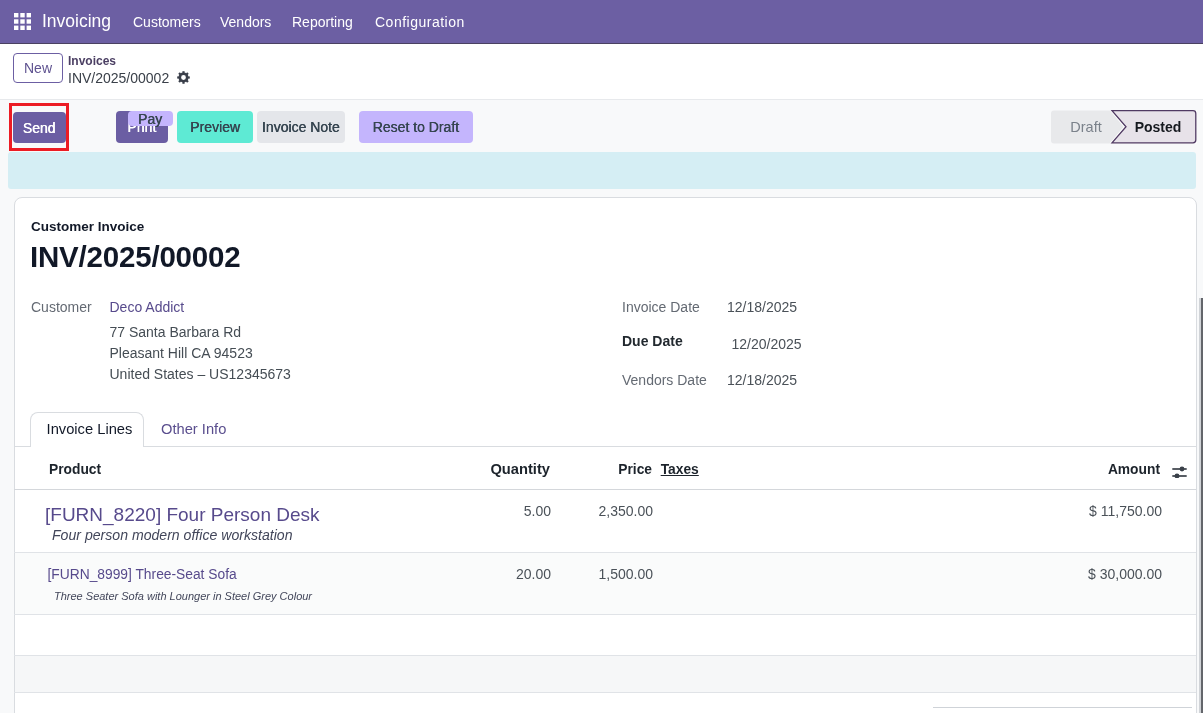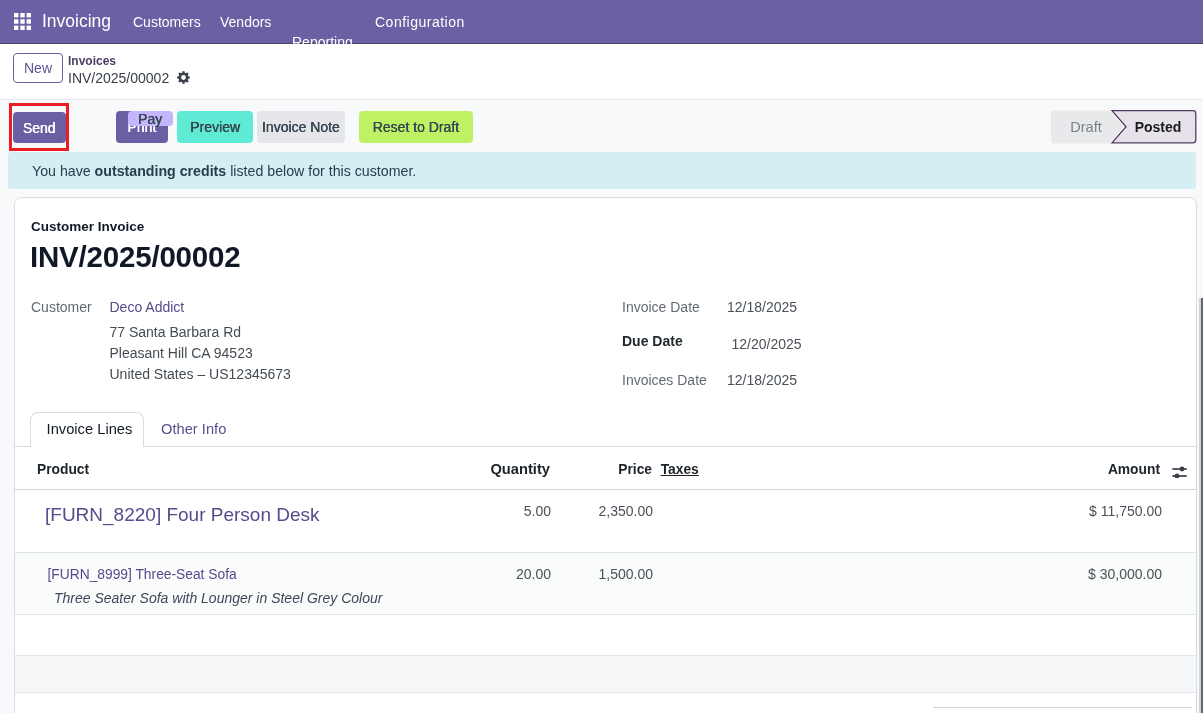--- a/index.html
+++ b/index.html
@@ -23,21 +23,21 @@
           <rect x="6.3" y="6.3" width="4.4" height="4.4"></rect>
           <rect x="12.6" y="6.3" width="4.4" height="4.4"></rect>
         <rect x="0" y="12.6" width="4.4" height="4.4"></rect>
           <rect x="6.3" y="12.6" width="4.4" height="4.4"></rect>
           <rect x="12.6" y="12.6" width="4.4" height="4.4"></rect>
       </g>
     </svg>
     <div class="abs" style="left:42px;top:11px;font-size:17.5px;color:#fff;">Invoicing</div>
     <div class="abs" style="left:133px;top:14px;font-size:14px;color:#fff;">Customers</div>
     <div class="abs" style="left:220px;top:14px;font-size:14px;color:#fff;">Vendors</div>
-    <div class="abs" style="left:292px;top:14px;font-size:14px;color:#fff;margin-top:20px;">Reporting</div>
+    <div class="abs" style="left:292px;top:14px;font-size:14px;color:#fff;">Reporting</div>
     <div class="abs" style="left:375px;top:14px;font-size:14px;letter-spacing:0.5px;color:#fff;">Configuration</div>
   </div>
 
   <div class="abs" style="left:13px;top:53px;width:50px;height:30px;border:1px solid #6C5FA3;border-radius:4px;color:#5f5390;font-size:14px;font-weight:500;display:flex;align-items:center;justify-content:center;">New</div>
   <div class="abs" style="left:68px;top:54px;font-size:12px;font-weight:700;color:#4b3f63;">Invoices</div>
   <div class="abs" style="left:68px;top:70px;font-size:14px;color:#3a4049;">INV/2025/00002</div>
   <svg class="abs" style="left:177px;top:71px;" width="13" height="13" viewBox="0 0 13 13">
     <g stroke="#3a3f4a" fill="none">
       <circle cx="6.5" cy="6.5" r="3.7" stroke-width="2.6"></circle>
       <g stroke-width="2.2">
@@ -55,83 +55,83 @@
 
   <div class="abs" style="left:0;top:100px;width:1203px;height:613px;background:#f8f9fa;"></div>
   <div class="abs" style="left:0;top:99px;width:1203px;height:1px;background:#e7e9ec;"></div>
 
   <div class="abs" style="left:8.5px;top:102.5px;width:60px;height:48.5px;border:3.5px solid #ec1c24;"></div>
   <div class="abs btnp" style="left:12.5px;top:112px;width:53px;height:31px;background:#6b5ea3;border-radius:4px;color:#fff;font-size:14px;font-weight:400;text-shadow:0.4px 0 0 currentColor;display:flex;align-items:center;justify-content:center;">Send</div>
   <div class="abs btnp" style="left:72px;top:111px;width:51.5px;height:32px;background:#6b5ea3;border-radius:4px;color:#fff;font-size:14px;font-weight:400;text-shadow:0.4px 0 0 currentColor;display:flex;align-items:center;justify-content:center;margin-left:44px;">Print</div>
   <div class="abs btns" style="left:127.5px;top:111px;width:45px;height:15px;background:#c4b5fd;border-radius:4px;color:#364550;font-size:14px;font-weight:400;text-shadow:0.4px 0 0 currentColor;display:flex;align-items:center;justify-content:center;">Pay</div>
   <div class="abs btns" style="left:177px;top:111px;width:76px;height:32px;background:#5eead4;border-radius:4px;color:#364550;font-size:14px;font-weight:400;text-shadow:0.4px 0 0 currentColor;display:flex;align-items:center;justify-content:center;">Preview</div>
   <div class="abs btns" style="left:256.5px;top:111px;width:88.5px;height:32px;background:#e4e6ea;border-radius:4px;color:#364550;font-size:14px;font-weight:400;text-shadow:0.4px 0 0 currentColor;display:flex;align-items:center;justify-content:center;">Invoice Note</div>
-  <div class="abs btns" style="left:358.5px;top:111px;width:114.5px;height:32px;background:#bef264;border-radius:4px;color:#364550;font-size:14px;font-weight:400;text-shadow:0.4px 0 0 currentColor;display:flex;align-items:center;justify-content:center;">Reset to Draft</div>
+  <div class="abs btns" style="left:358.5px;top:111px;width:114.5px;height:32px;background:#c4b5fd;border-radius:4px;color:#364550;font-size:14px;font-weight:400;text-shadow:0.4px 0 0 currentColor;display:flex;align-items:center;justify-content:center;">Reset to Draft</div>
 
   <svg class="abs" style="left:1050.5px;top:110px;" width="146" height="34" viewBox="0 0 146 34">
     <rect x="0" y="0.5" width="145.5" height="33" rx="3" fill="#e8e9eb"></rect>
     <polygon points="58.6,0 72.6,16.75 58.6,33.5 146,33.5 146,0" fill="#ffffff"></polygon>
     <path d="M 61 0.7 H 142 Q 144.8 0.7 144.8 3.5 V 30 Q 144.8 32.8 142 32.8 H 61 L 75 16.75 Z" fill="#e7e2e9" stroke="#503a63" stroke-width="1.3"></path>
     <text x="35" y="21.5" font-family="Liberation Sans" font-size="14.5" font-weight="500" fill="#7b828b" text-anchor="middle">Draft</text>
     <text x="107" y="21.5" font-family="Liberation Sans" font-size="14" font-weight="700" fill="#16191f" text-anchor="middle">Posted</text>
   </svg>
 
   <div class="abs" style="left:8px;top:152px;width:1188px;height:36.5px;background:#d5eef4;border-radius:3px;"></div>
-  <div class="abs" style="left:32px;top:162.5px;font-size:14.2px;color:#233F4A;">You have <b>outstanding credits</b> listed below for this customer.</div>
 
   <div class="abs" id="card" style="left:13.5px;top:197px;width:1183px;height:600px;background:#fff;border:1px solid #d9dce0;border-radius:8px 8px 0 0;"></div>
 
   <div class="abs" style="left:31px;top:219px;font-size:13.5px;font-weight:700;color:#111827;">Customer Invoice</div>
   <div class="abs" style="left:30px;top:240px;font-size:29.5px;font-weight:700;color:#111827;letter-spacing:-0.2px;">INV/2025/00002</div>
 
   <div class="abs" style="left:31px;top:299px;font-size:14px;color:#646a73;">Customer</div>
   <div class="abs" style="left:109.5px;top:299px;font-size:14px;color:#574a8c;">Deco Addict</div>
   <div class="abs" style="left:109.5px;top:323.5px;font-size:14px;color:#454d54;">77 Santa Barbara Rd</div>
   <div class="abs" style="left:109.5px;top:345px;font-size:14px;color:#454d54;">Pleasant Hill CA 94523</div>
   <div class="abs" style="left:109.5px;top:366px;font-size:14px;color:#454d54;">United States – US12345673</div>
 
   <div class="abs" style="left:622px;top:299px;font-size:14px;color:#646a73;">Invoice Date</div>
   <div class="abs" style="left:727px;top:299px;font-size:14px;color:#4a5158;">12/18/2025</div>
   <div class="abs" style="left:622px;top:333px;font-size:14px;font-weight:700;color:#22292f;text-align:right;">Due Date</div>
   <div class="abs" style="left:731.5px;top:335.5px;font-size:14px;color:#4a5158;">12/20/2025</div>
-  <div class="abs" style="left:622px;top:371.5px;font-size:14px;color:#646a73;">Invoices Date</div>
+  <div class="abs" style="left:622px;top:371.5px;font-size:14px;color:#646a73;">Vendors Date</div>
   <div class="abs" style="left:727px;top:371.5px;font-size:14px;color:#4a5158;">12/18/2025</div>
 
   <div class="abs" style="left:14px;top:445.5px;width:1182px;height:1px;background:#d9dce0;"></div>
   <div class="abs" style="left:29.8px;top:411.5px;width:114px;height:35px;background:#fff;border:1px solid #d9dce0;border-bottom:none;border-radius:8px 8px 0 0;"></div>
   <div class="abs" style="left:46.6px;top:421px;font-size:14.7px;font-weight:500;color:#111827;">Invoice Lines</div>
   <div class="abs" style="left:161px;top:421px;font-size:14.7px;color:#5a4e8e;">Other Info</div>
 
-  <div class="abs" style="left:37px;top:461.5px;font-size:13.8px;font-weight:700;color:#1c232b;">Product</div>
+  <div class="abs" style="left:49px;top:461.5px;font-size:13.8px;font-weight:700;color:#1c232b;">Product</div>
   <div class="abs r" style="left:450px;top:460.5px;width:100px;font-size:14.7px;font-weight:700;color:#1c232b;">Quantity</div>
   <div class="abs r" style="left:552px;top:461.5px;width:100px;font-size:13.8px;font-weight:700;color:#1c232b;">Price</div>
   <div class="abs" style="left:660.7px;top:461.5px;font-size:13.8px;font-weight:700;color:#1c232b;text-decoration:underline;">Taxes</div>
   <div class="abs r" style="left:1060px;top:461.5px;width:100px;font-size:13.8px;font-weight:700;color:#1c232b;">Amount</div>
   <svg class="abs" style="left:1172px;top:465.5px;" width="15" height="12" viewBox="0 0 15 12">
     <g stroke="#3a4049" stroke-width="1.7">
       <line x1="0.3" y1="3" x2="14.7" y2="3"></line>
       <line x1="0.3" y1="10" x2="14.7" y2="10"></line>
     </g>
     <circle cx="10" cy="3" r="2.4" fill="#3a4049"></circle>
     <circle cx="5" cy="10" r="2.4" fill="#3a4049"></circle>
   </svg>
   <div class="abs" style="left:14px;top:488.5px;width:1182px;height:1px;background:#d4d7db;"></div>
 
   <div class="abs" style="left:45px;top:503.5px;font-size:19px;color:#574a8c;">[FURN_8220] Four Person Desk</div>
   <div class="abs r" style="left:450px;top:502.5px;width:101px;font-size:14px;color:#4a5158;">5.00</div>
   <div class="abs r" style="left:552px;top:502.5px;width:101px;font-size:14px;color:#4a5158;">2,350.00</div>
   <div class="abs r" style="left:1060px;top:502.5px;width:102px;font-size:14px;color:#4a5158;">$ 11,750.00</div>
+  <div class="abs" style="left:52px;top:527px;font-size:14.1px;font-style:italic;color:#42465a;">Four person modern office workstation</div>
   <div class="abs" style="left:14px;top:551.8px;width:1182px;height:1px;background:#e0e3e7;"></div>
 
   <div class="abs" style="left:14.5px;top:552.8px;width:1181px;height:61px;background:#fafbfb;"></div>
   <div class="abs" style="left:47.5px;top:566.5px;font-size:13.8px;color:#574a8c;">[FURN_8999] Three-Seat Sofa</div>
   <div class="abs r" style="left:450px;top:565.5px;width:101px;font-size:14px;color:#4a5158;">20.00</div>
   <div class="abs r" style="left:552px;top:565.5px;width:101px;font-size:14px;color:#4a5158;">1,500.00</div>
   <div class="abs r" style="left:1060px;top:565.5px;width:102px;font-size:14px;color:#4a5158;">$ 30,000.00</div>
-  <div class="abs" style="left:54px;top:589.5px;font-size:14px;font-style:italic;color:#42465a;text-align:center;">Three Seater Sofa with Lounger in Steel Grey Colour</div>
+  <div class="abs" style="left:54px;top:589.5px;font-size:11px;font-style:italic;color:#42465a;text-align:center;">Three Seater Sofa with Lounger in Steel Grey Colour</div>
   <div class="abs" style="left:14px;top:614px;width:1182px;height:1px;background:#e0e3e7;"></div>
 
   <div class="abs" style="left:14px;top:654.7px;width:1182px;height:1px;background:#e0e3e7;"></div>
   <div class="abs" style="left:14.5px;top:655.7px;width:1181px;height:36px;background:#f6f7f8;"></div>
   <div class="abs" style="left:14px;top:691.5px;width:1182px;height:1px;background:#e0e3e7;"></div>
 
   <div class="abs" style="left:933px;top:707px;width:259px;height:1px;background:#cfd3d8;"></div>
 
   <div class="abs" style="left:1199.3px;top:298px;width:1.7px;height:415px;background:#d0d3d7;"></div>
   <div class="abs" style="left:1201px;top:298px;width:2px;height:415px;background:#63666b;"></div>

